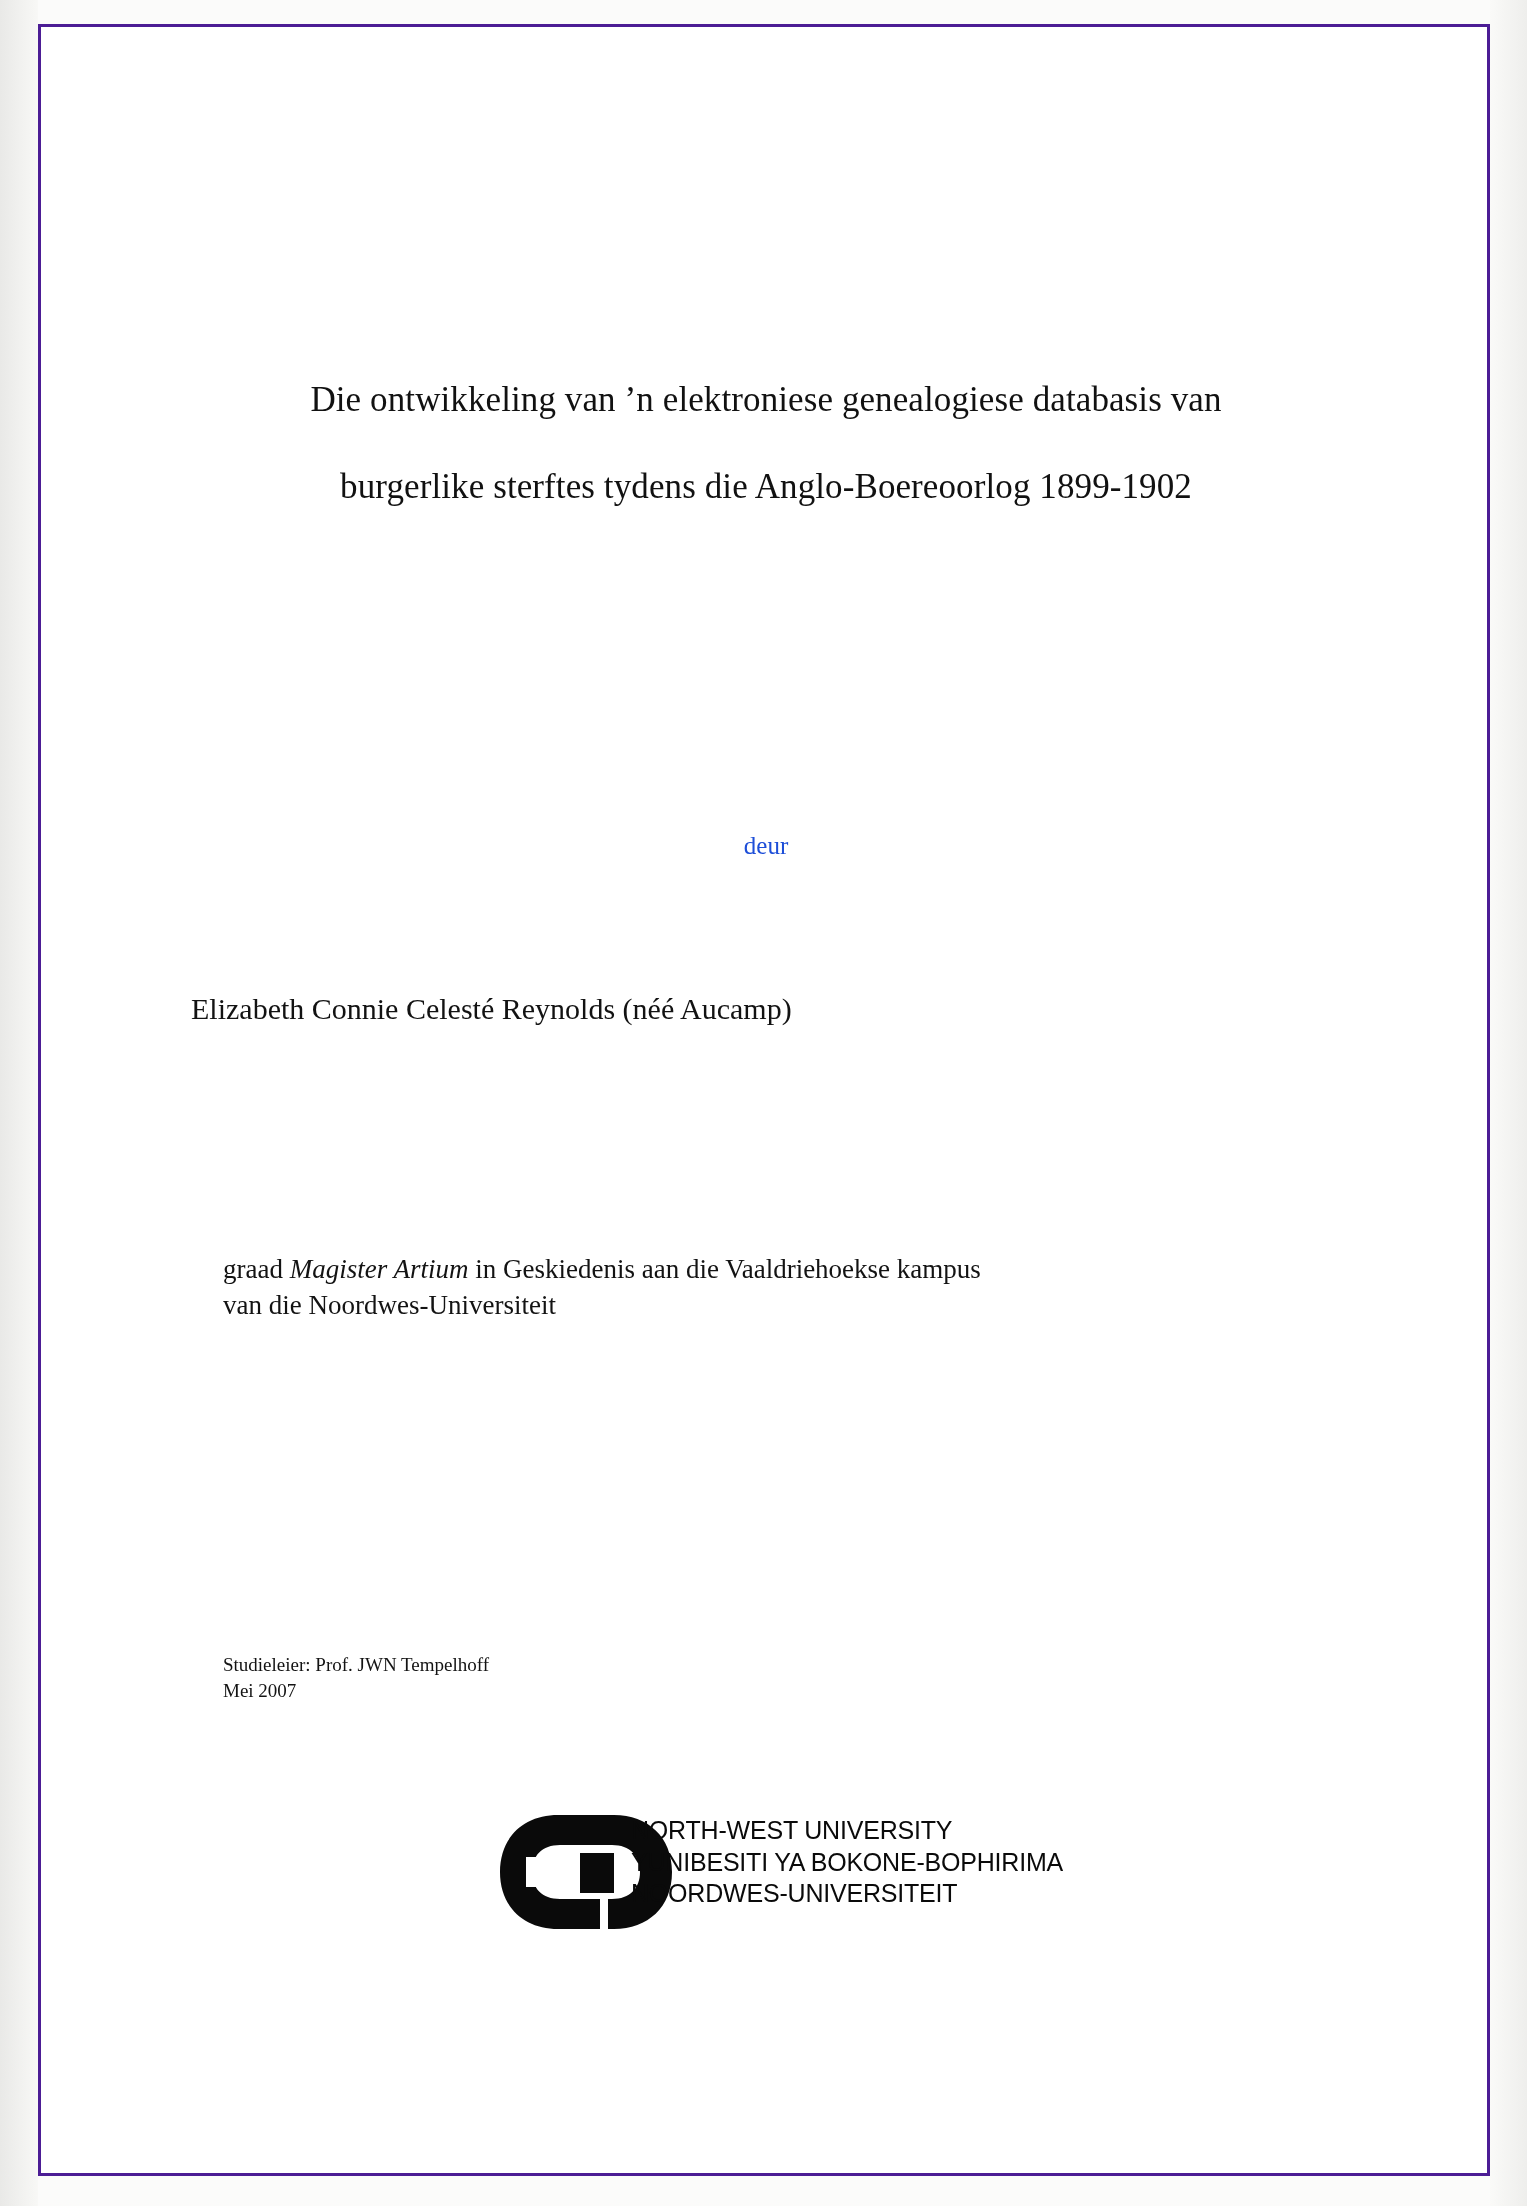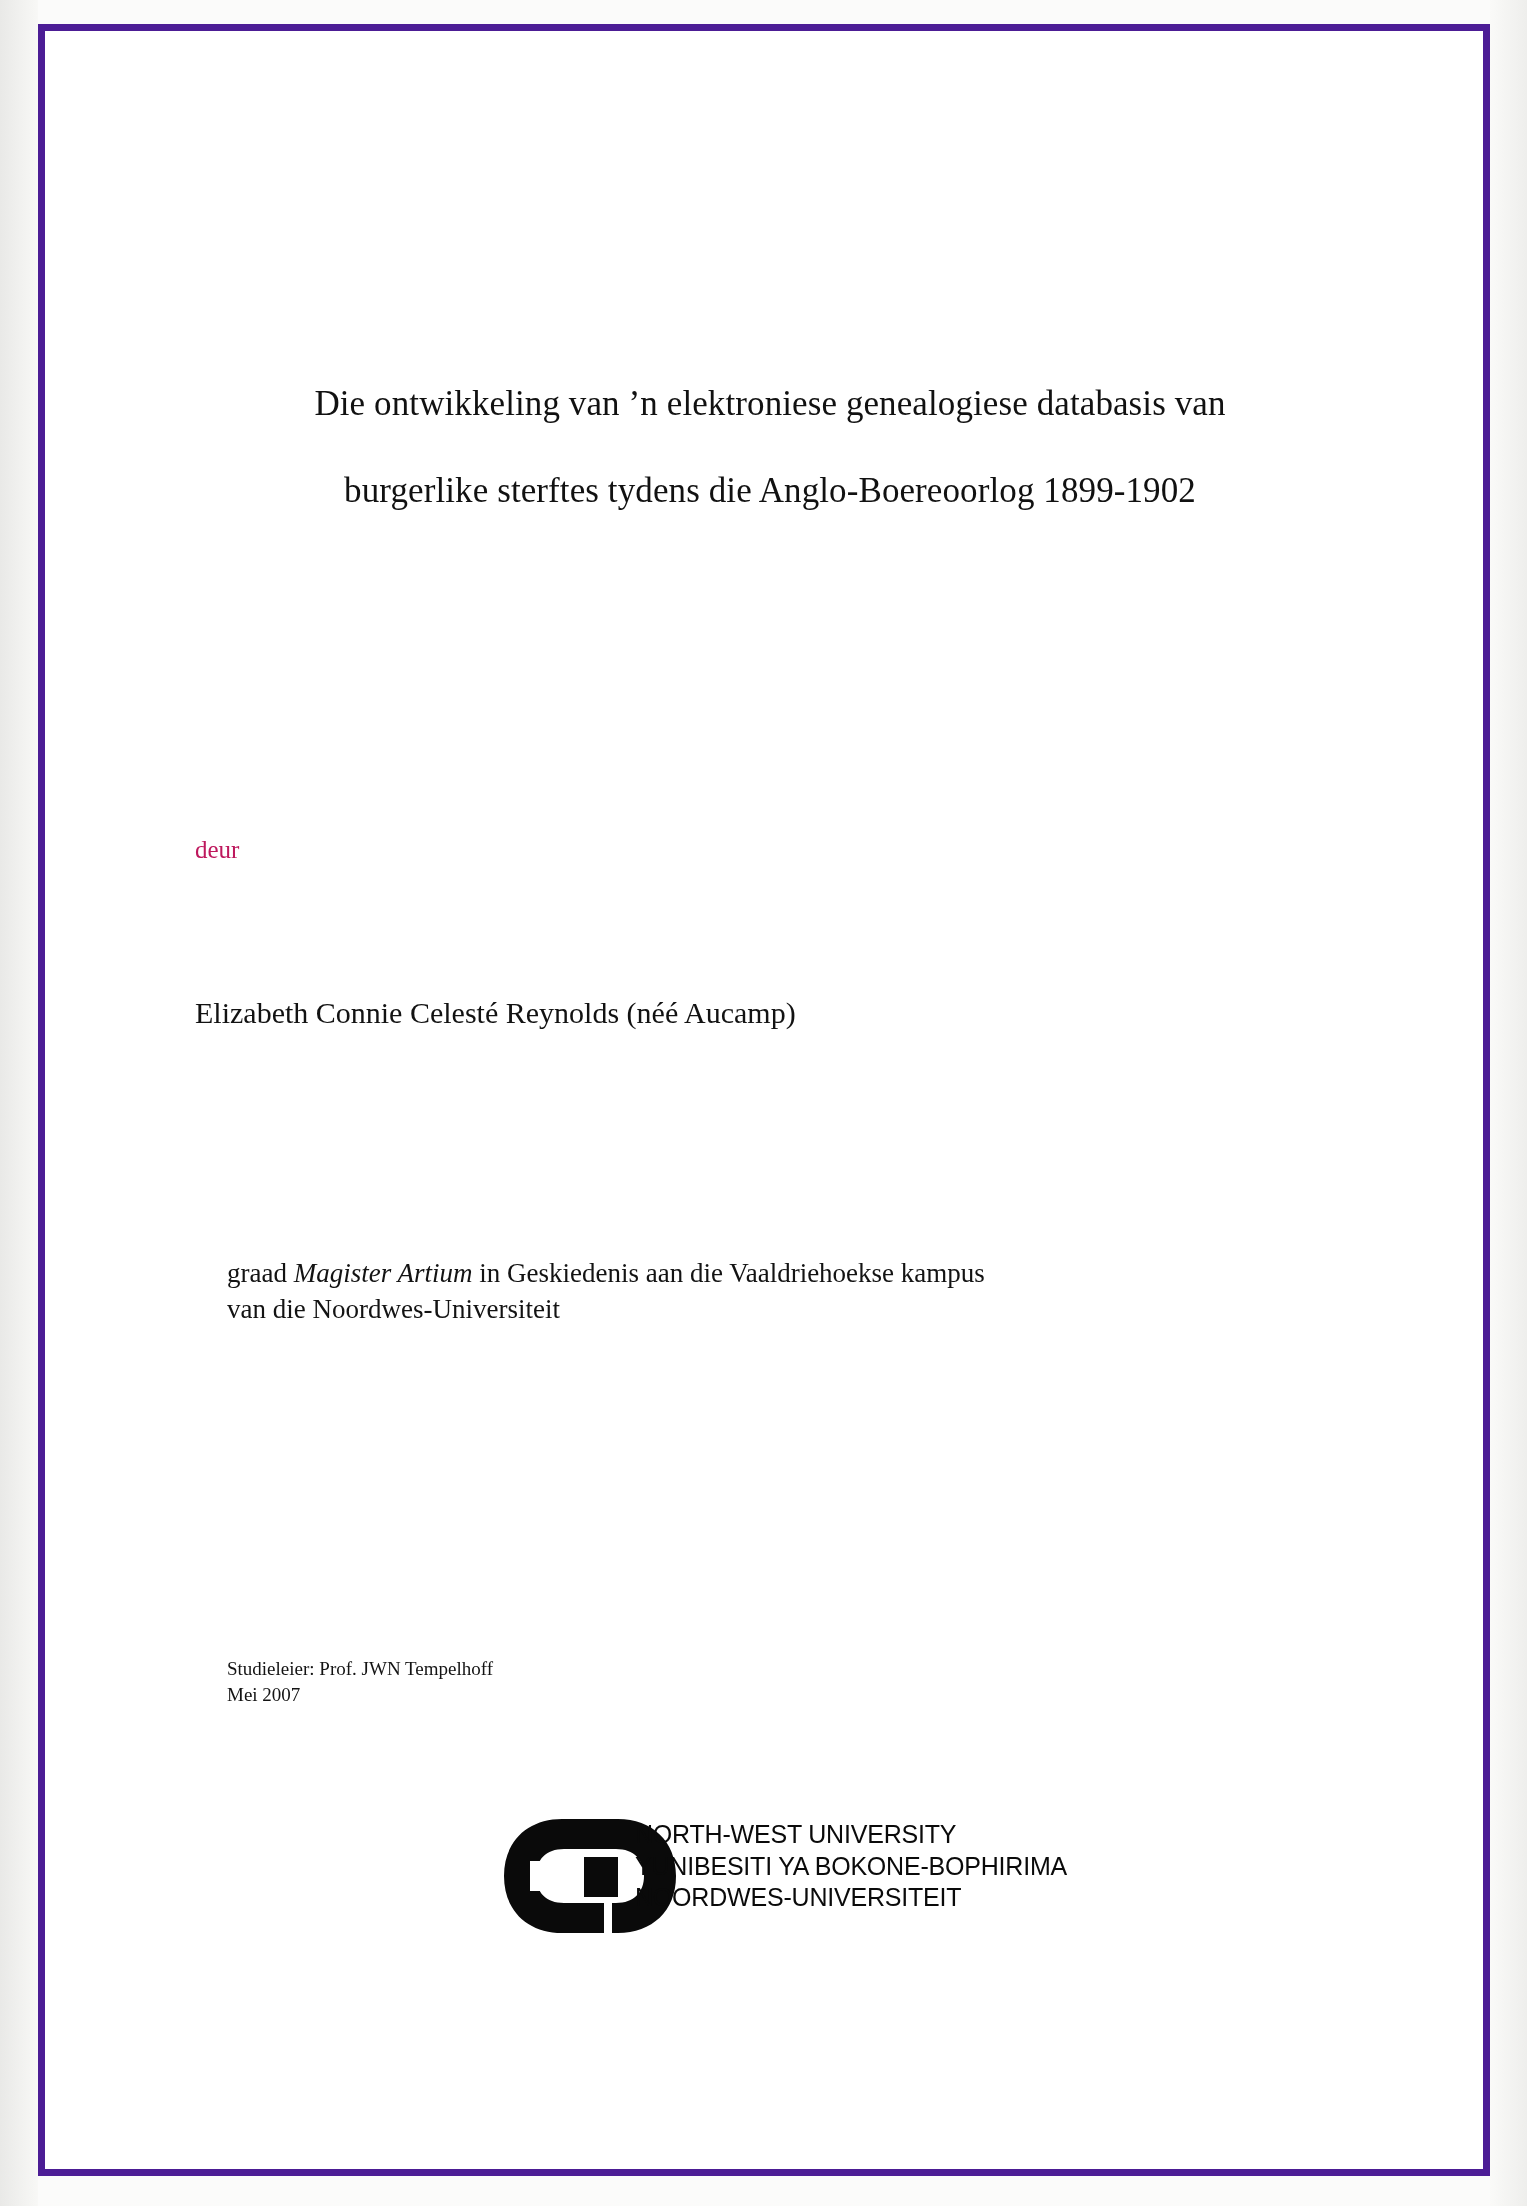--- a/index.html
+++ b/index.html
@@ -26,21 +26,21 @@
     background: #fbfbfa;
   }
 
   
   .page-border {
     position: absolute;
     left: 38px;
     top: 24px;
     width: 1452px;
     height: 2152px;
-    border: 7px solid #4c1d95;
+    border: 3px solid #4c1d95;
     background: #ffffff;
     box-sizing: border-box;
   }
 
   .page-inner {
     position: absolute;
     left: 0;
     top: 0;
     right: 0;
     bottom: 0;
@@ -64,23 +64,23 @@
   .title-line.second {
     margin-top: 52px;
   }
 
   
   .deur {
     position: absolute;
     left: 150px;
     top: 805px;
     width: 1150px;
-    text-align: left;
+    text-align: center;
     font-size: 25px;
-    color: #be185d;
+    color: #1d4ed8;
   }
 
   
   .author {
     position: absolute;
     left: 150px;
     top: 965px;
     width: 1150px;
     text-align: left;
     font-size: 30px;

